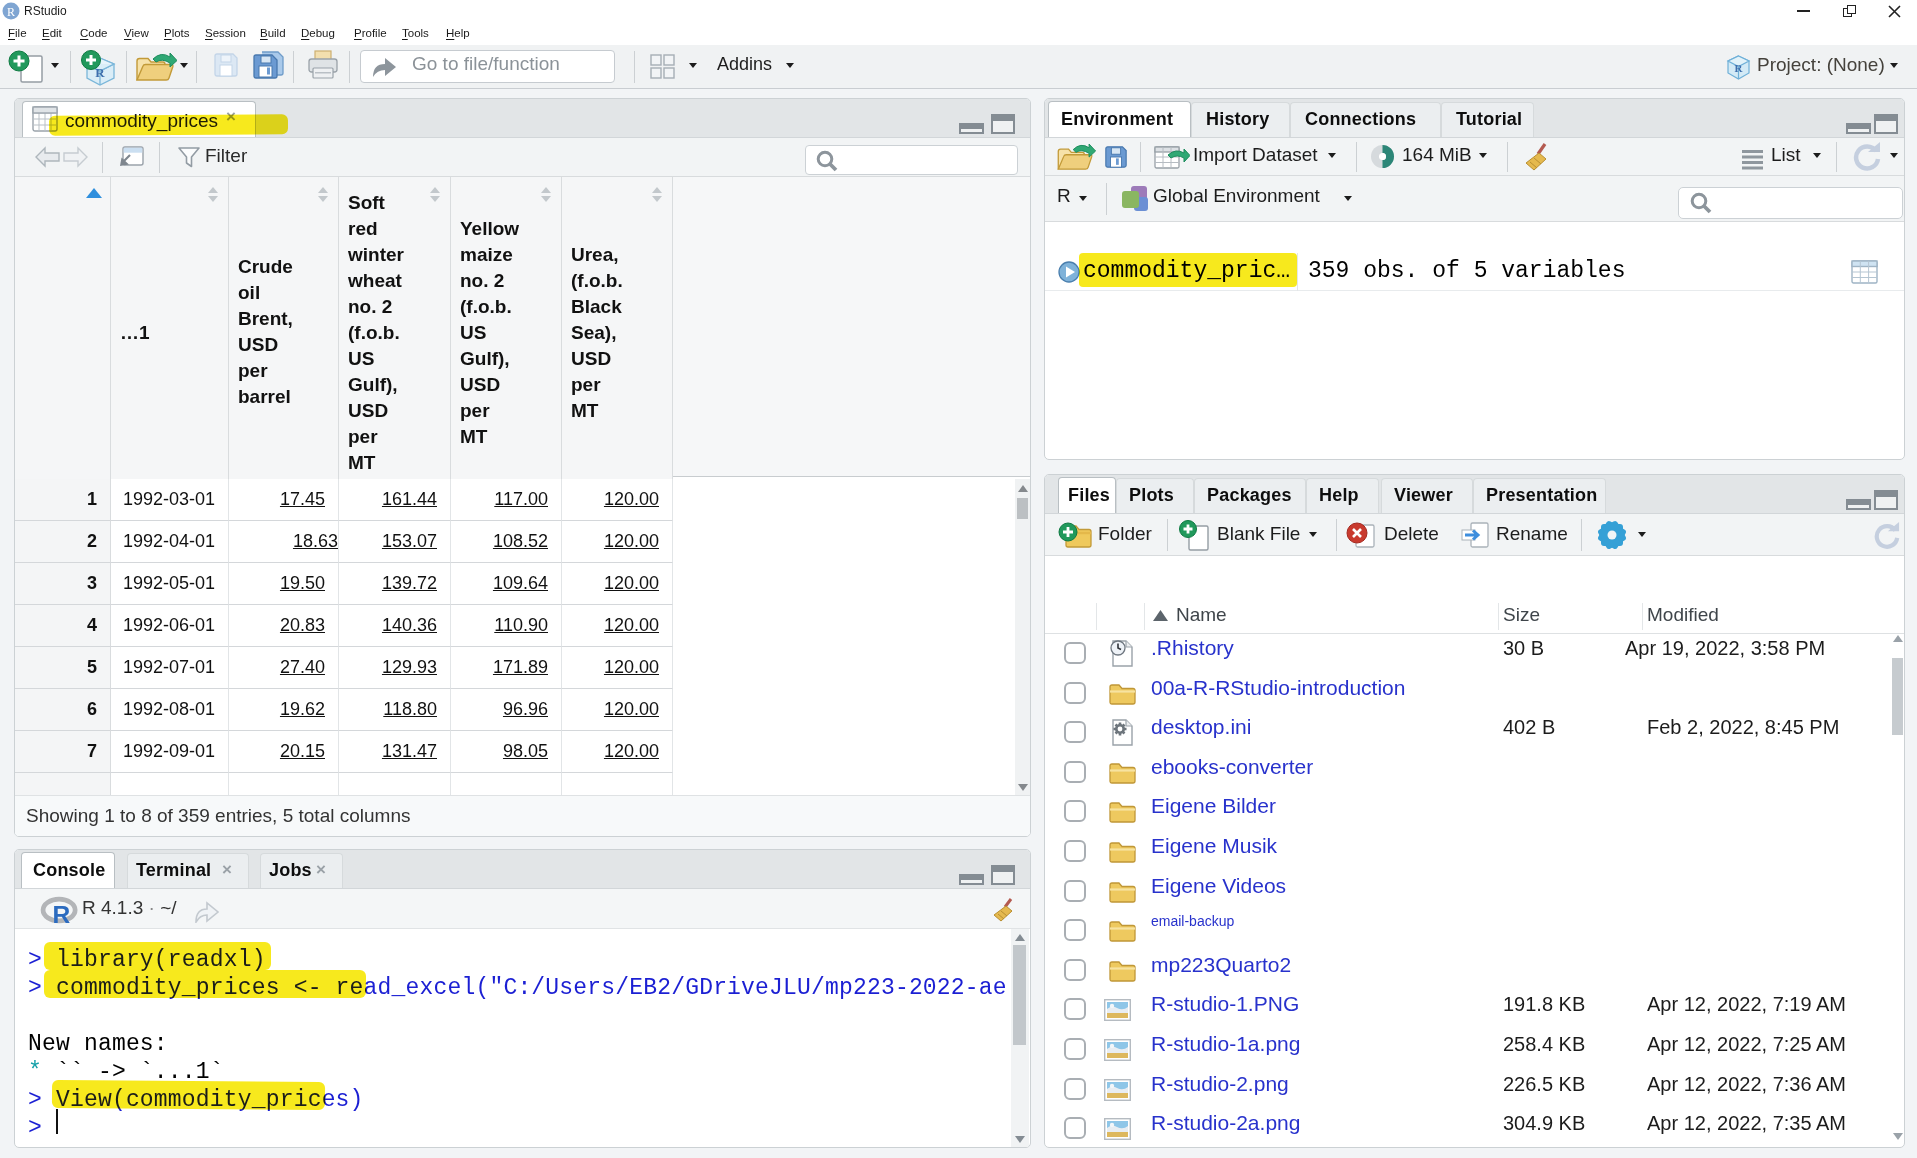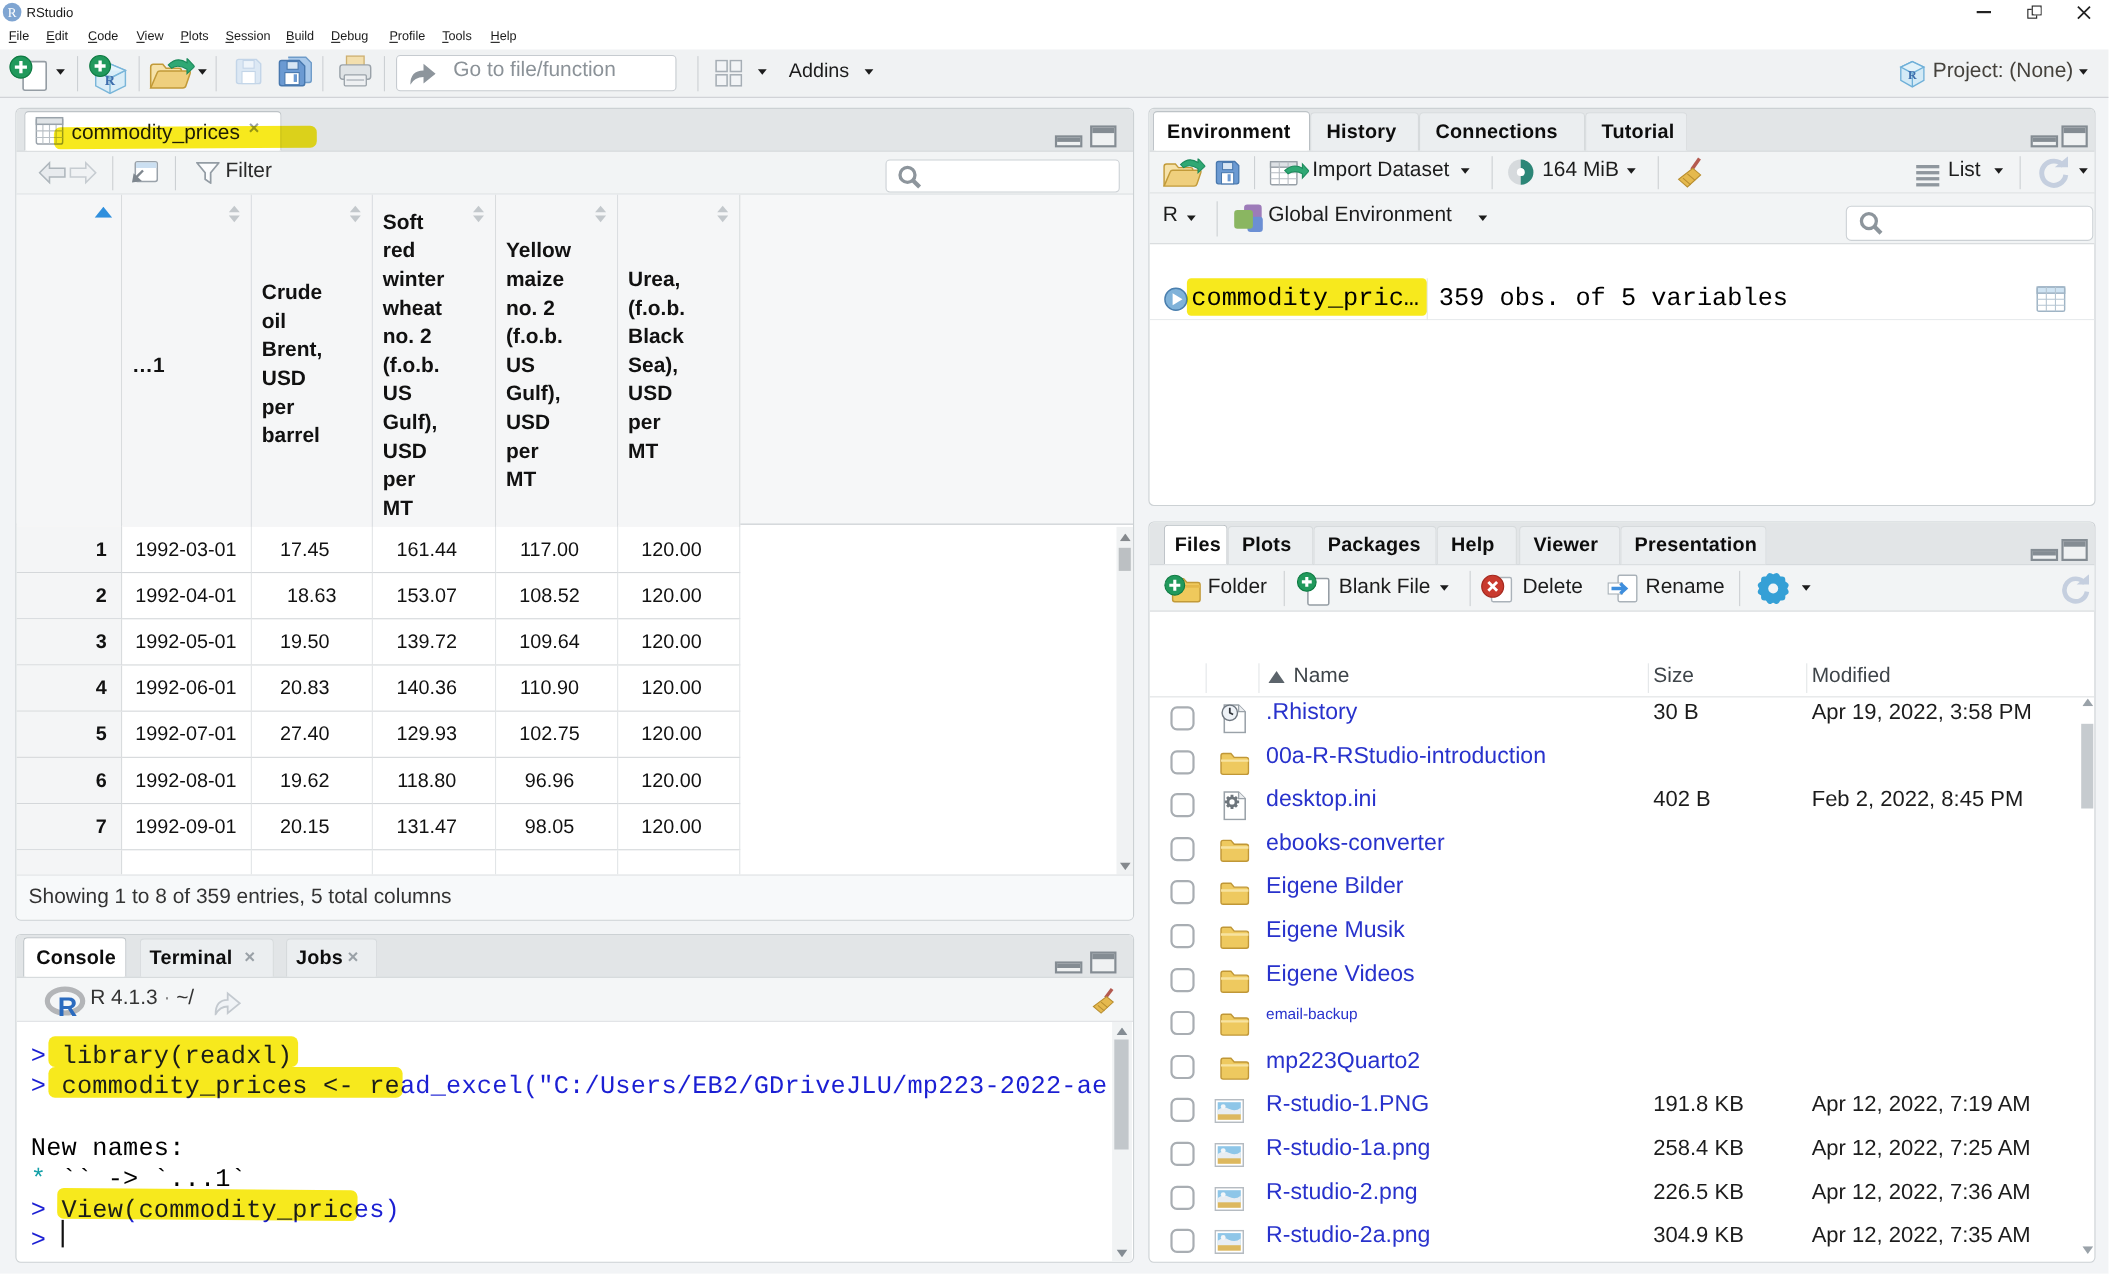--- a/index.html
+++ b/index.html
@@ -33,21 +33,21 @@
 .con-line { position:absolute; font-family:"Liberation Mono", monospace; font-size:23px; white-space:pre; letter-spacing:0.18px; }
 .blue { color:#1b1fd3; }
 .blk { color:#000; }
 
 .hdr-txt { position:absolute; font-size:19px; font-weight:bold; color:#111; line-height:26px; }
 .sortdd { position:absolute; width:11px; height:16px; }
 .sortdd:before { content:""; position:absolute; left:0; top:0; border-left:5.5px solid transparent; border-right:5.5px solid transparent; border-bottom:6px solid #c3c8cc; }
 .sortdd:after { content:""; position:absolute; left:0; top:9px; border-left:5.5px solid transparent; border-right:5.5px solid transparent; border-top:6px solid #c3c8cc; }
 .trow { position:absolute; left:0; width:1017px; height:42px; }
 .tcell { position:absolute; top:0; height:42px; font-size:18px; color:#111; line-height:41px; border-right:1px solid #e2e5e7; border-bottom:1px solid #d4d7da; }
-.tnum { text-align:center; }
+.tnum { text-align:right;text-decoration:underline; }
 .rownum { position:absolute; top:0; height:42px; width:96px; background:#f4f5f6; border-right:1px solid #d9dcde; border-bottom:1px solid #d4d7da; font-size:18px; font-weight:bold; color:#111; line-height:41px; text-align:right; padding-right:13px; }
 .checkbox { position:absolute; width:22px; height:22px; border:2px solid #a9aeb3; border-radius:6px; background:#fff; }
 </style>
 </head>
 <body>
 <div id="page">
 
 <div id="titlebar">
   <svg class="abs" style="left:2px;top:2px" width="18" height="18" viewBox="0 0 18 18">
         <circle cx="9" cy="9" r="8.5" fill="#7fa5d2"></circle>
@@ -260,21 +260,21 @@
           <div class="tcell tnum" style="left:214px;width:110px;padding-right:13px">20.83</div>
           <div class="tcell tnum" style="left:324px;width:112px;padding-right:13px">140.36</div>
           <div class="tcell tnum" style="left:436px;width:111px;padding-right:13px">110.90</div>
           <div class="tcell tnum" style="left:547px;width:111px;padding-right:13px">120.00</div>
         </div>
     <div class="trow" style="top:168px">
           <div class="rownum">5</div>
           <div class="tcell" style="left:96px;width:118px;padding-left:12px">1992-07-01</div>
           <div class="tcell tnum" style="left:214px;width:110px;padding-right:13px">27.40</div>
           <div class="tcell tnum" style="left:324px;width:112px;padding-right:13px">129.93</div>
-          <div class="tcell tnum" style="left:436px;width:111px;padding-right:13px">102.75</div>
+          <div class="tcell tnum" style="left:436px;width:111px;padding-right:13px">171.89</div>
           <div class="tcell tnum" style="left:547px;width:111px;padding-right:13px">120.00</div>
         </div>
     <div class="trow" style="top:210px">
           <div class="rownum">6</div>
           <div class="tcell" style="left:96px;width:118px;padding-left:12px">1992-08-01</div>
           <div class="tcell tnum" style="left:214px;width:110px;padding-right:13px">19.62</div>
           <div class="tcell tnum" style="left:324px;width:112px;padding-right:13px">118.80</div>
           <div class="tcell tnum" style="left:436px;width:111px;padding-right:13px">96.96</div>
           <div class="tcell tnum" style="left:547px;width:111px;padding-right:13px">120.00</div>
         </div>
@@ -538,21 +538,21 @@
     <div class="abs" style="left:0;top:159.0px;width:845px;height:39.6px">
       <div class="checkbox" style="left:19px;top:8px"></div>
       <svg class="abs" style="left:65px;top:6px" width="24" height="27" viewBox="0 0 24 27">
       <path d="M3,1 L16,1 L22,7 L22,26 L3,26 Z" fill="#fff" stroke="#9aa2a9" stroke-width="1.4"></path>
       <path d="M16,1 L16,7 L22,7" fill="#eceef0" stroke="#9aa2a9" stroke-width="1.2"></path>
       <circle cx="8" cy="8" r="7" fill="#eef2f7" stroke="#6f7780" stroke-width="1.3"></circle>
       <path d="M8,3.5 L8,8 L11,9.5" stroke="#30343a" stroke-width="1.6" fill="none"></path>
     </svg>
       <div class="abs" style="left:106px;top:2px;font-size:21px;color:#2832cc">.Rhistory</div>
       <div class="abs" style="left:458px;top:3px;font-size:20px;color:#1c1c1c">30 B</div>
-      <div class="abs" style="left:602px;top:3px;font-size:20px;color:#1c1c1c">Apr 19, 2022, 3:58 PM</div>
+      <div class="abs" style="left:580px;top:3px;font-size:20px;color:#1c1c1c">Apr 19, 2022, 3:58 PM</div>
     </div>
     <div class="abs" style="left:0;top:198.6px;width:845px;height:39.6px">
       <div class="checkbox" style="left:19px;top:8px"></div>
       <svg class="abs" style="left:64px;top:8px" width="27" height="23" viewBox="0 0 27 23">
       <path d="M1,5 Q1,3 3,3 L10,3 L13,6.5 L24,6.5 Q26,6.5 26,8.5 L26,20 Q26,22 24,22 L3,22 Q1,22 1,20 Z" fill="#eec95f" stroke="#c09737" stroke-width="1.3"></path>
       <path d="M1,9.5 L26,9.5" stroke="#f7e3a0" stroke-width="2.2"></path>
     </svg>
       <div class="abs" style="left:106px;top:2px;font-size:21px;color:#2832cc">00a-R-RStudio-introduction</div>
     </div>
     <div class="abs" style="left:0;top:238.2px;width:845px;height:39.6px">

